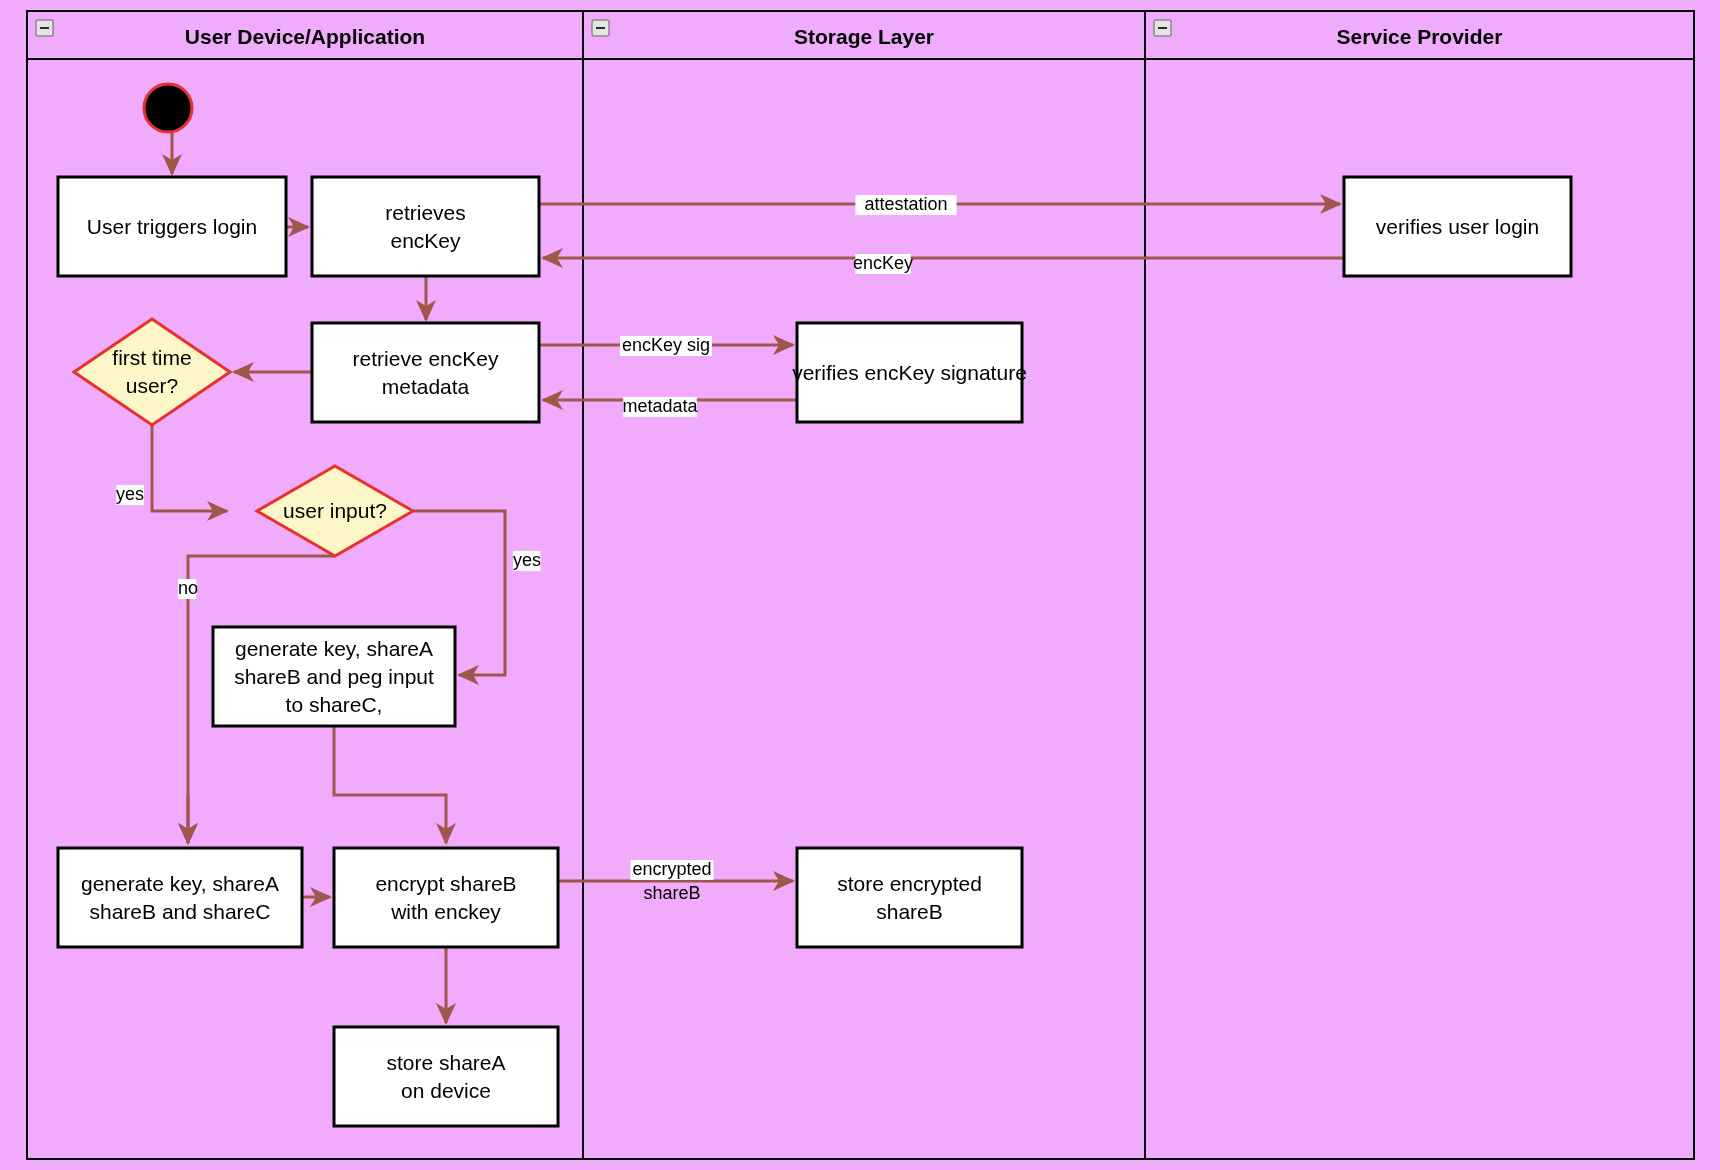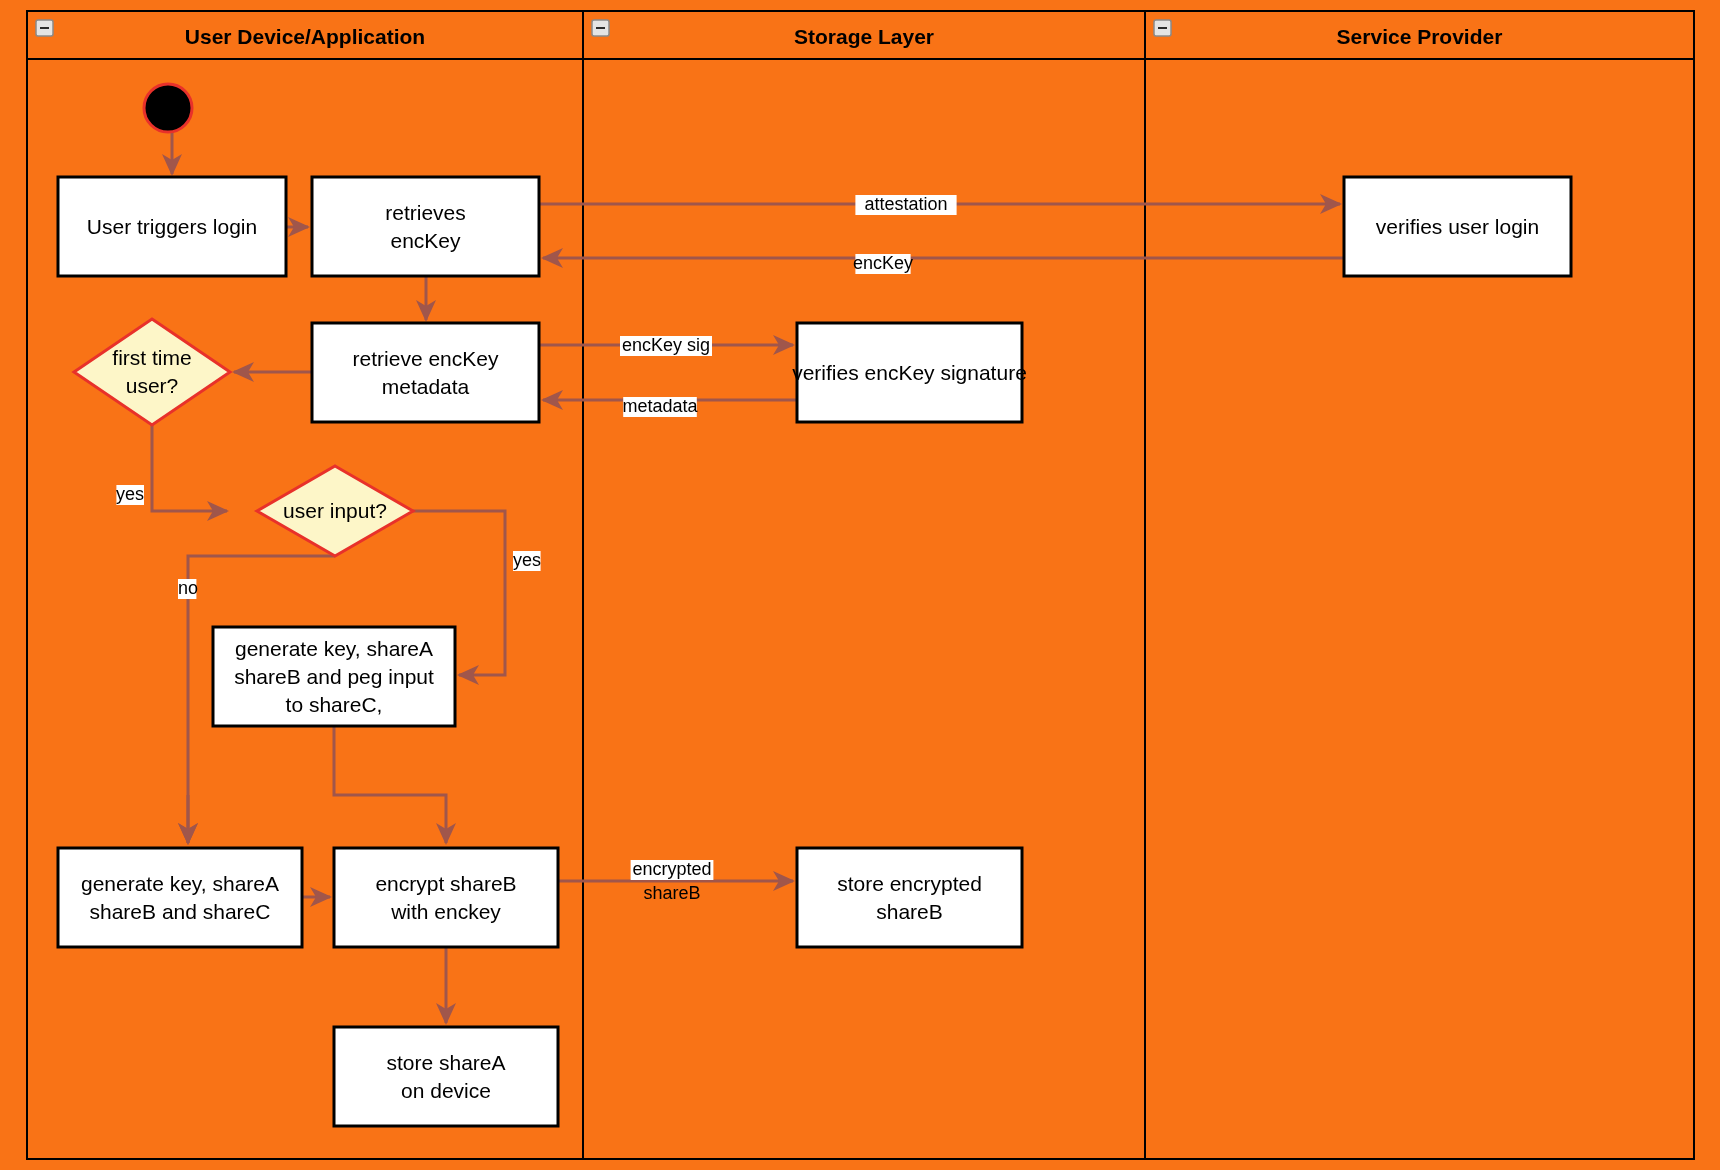--- a/index.html
+++ b/index.html
@@ -7,21 +7,21 @@
     padding: 0;
     background: #ffffff;
   }
   body {
     font-family: "Liberation Sans", sans-serif;
   }
   #diagram-root {
     position: relative;
     width: 1720px;
     height: 1170px;
-    background: #f97316;
+    background: #f0abfc;
     overflow: hidden;
   }
   svg.canvas {
     position: absolute;
     left: 0;
     top: 0;
     width: 1720px;
     height: 1170px;
     display: block;
   }

